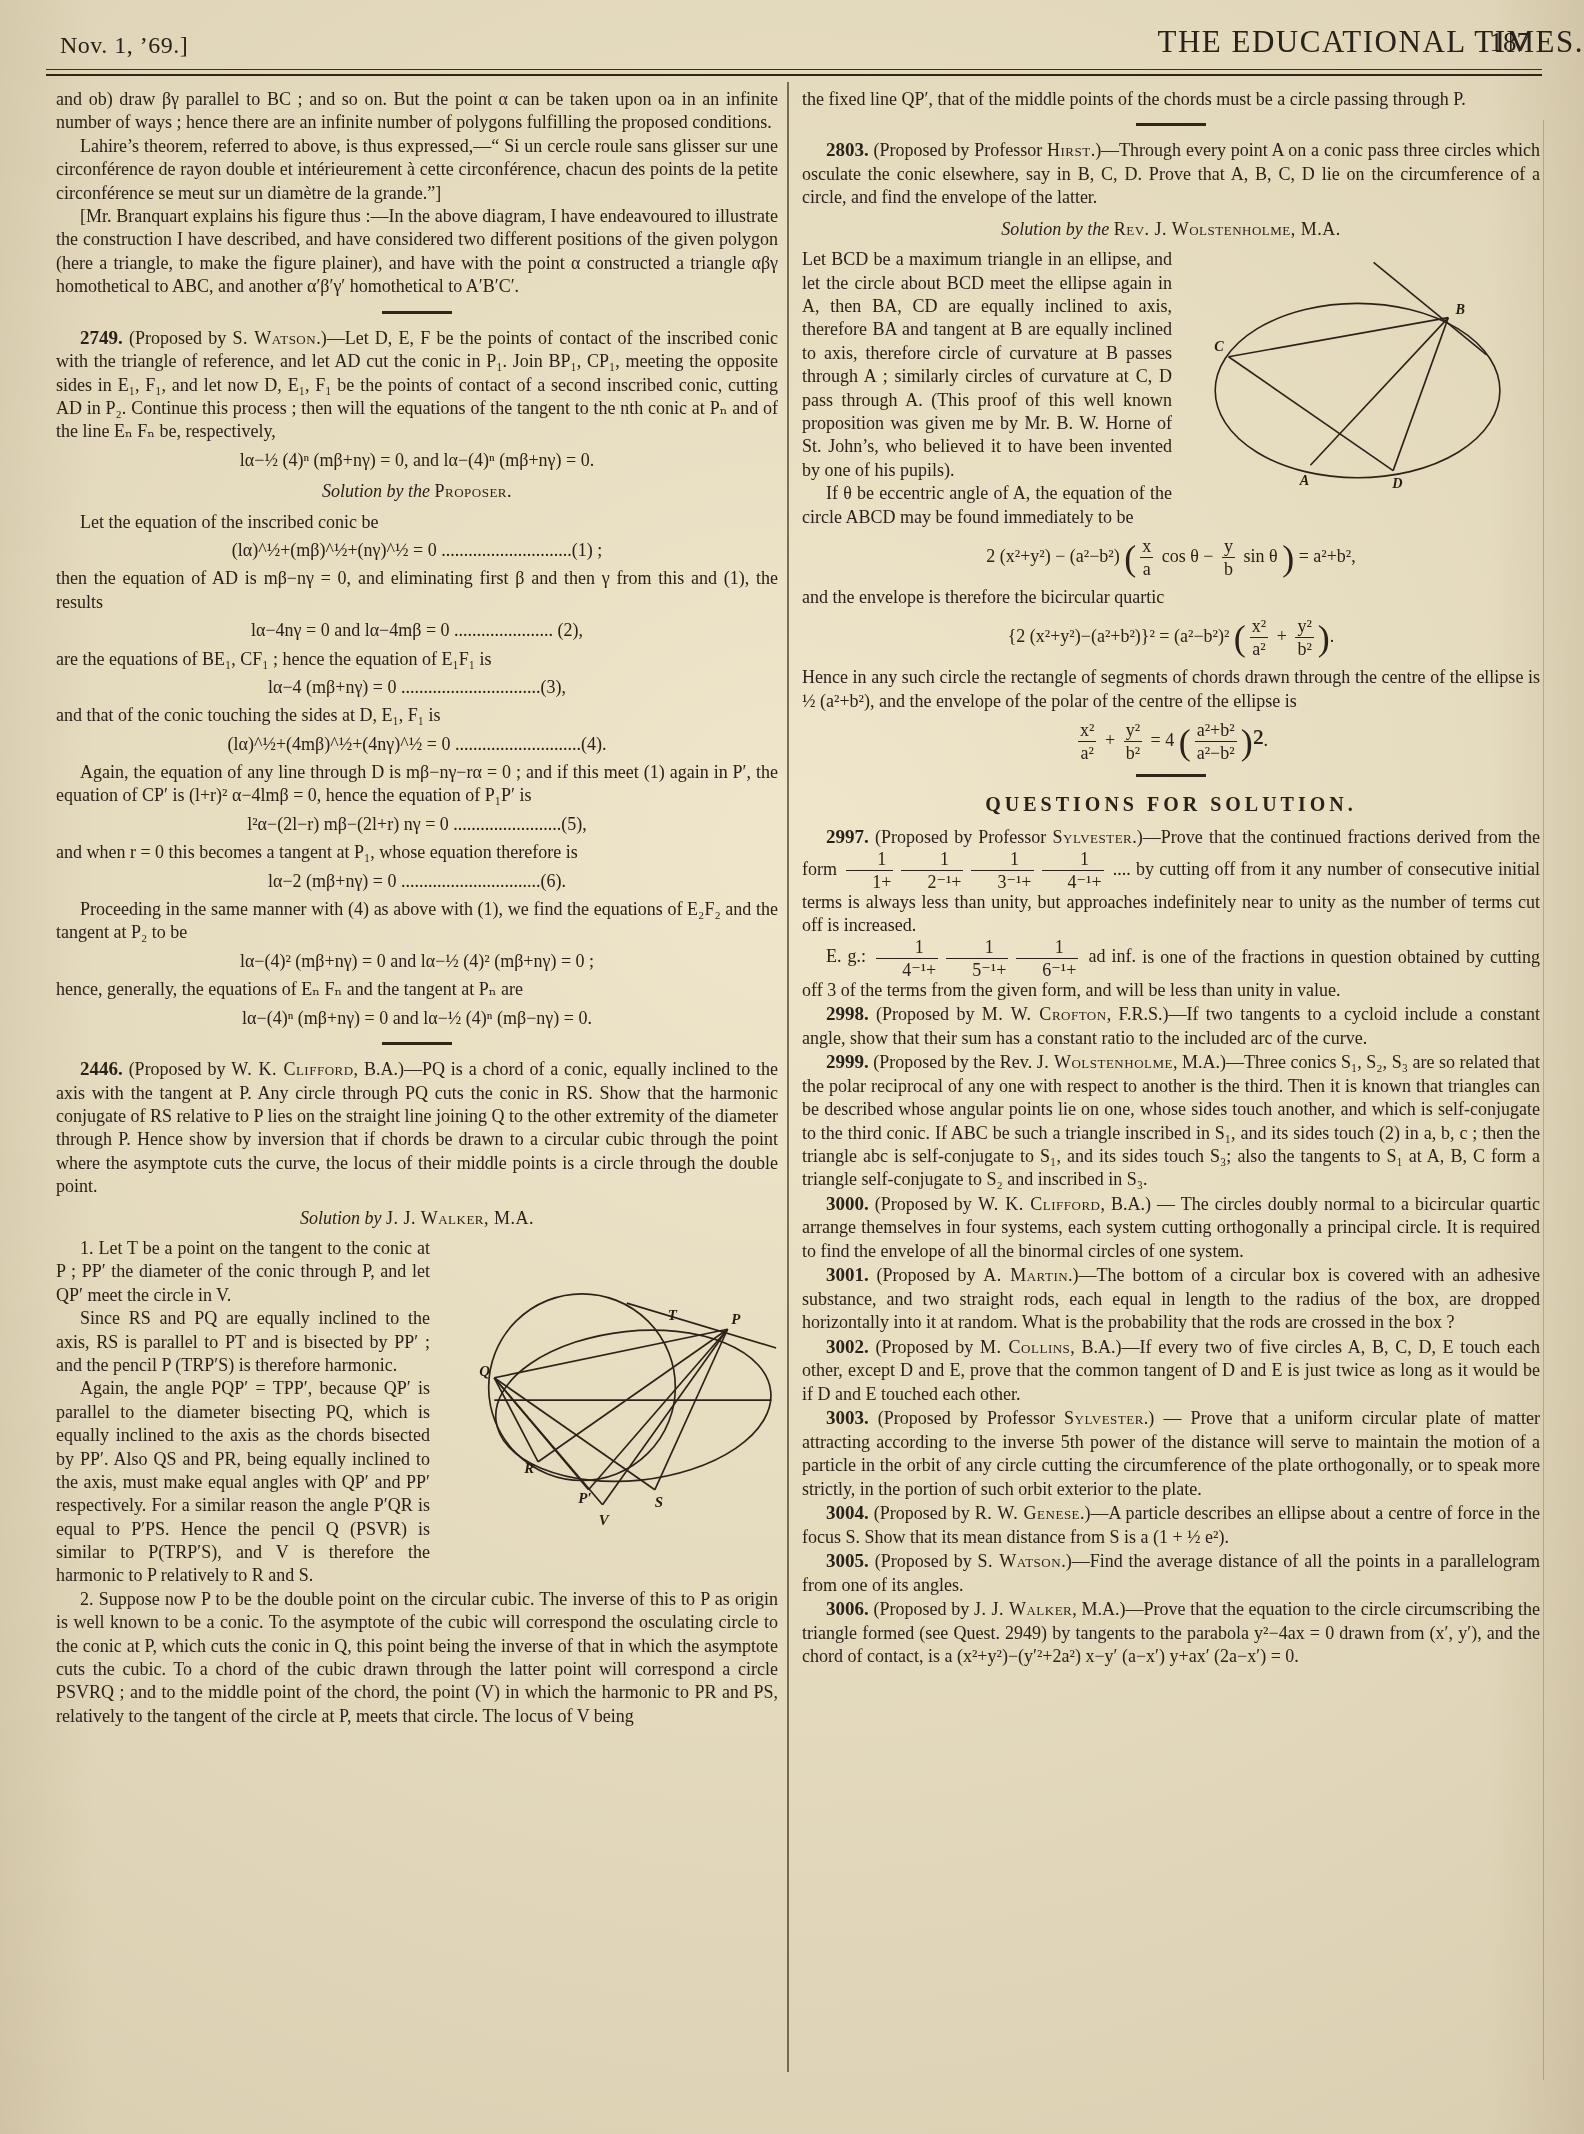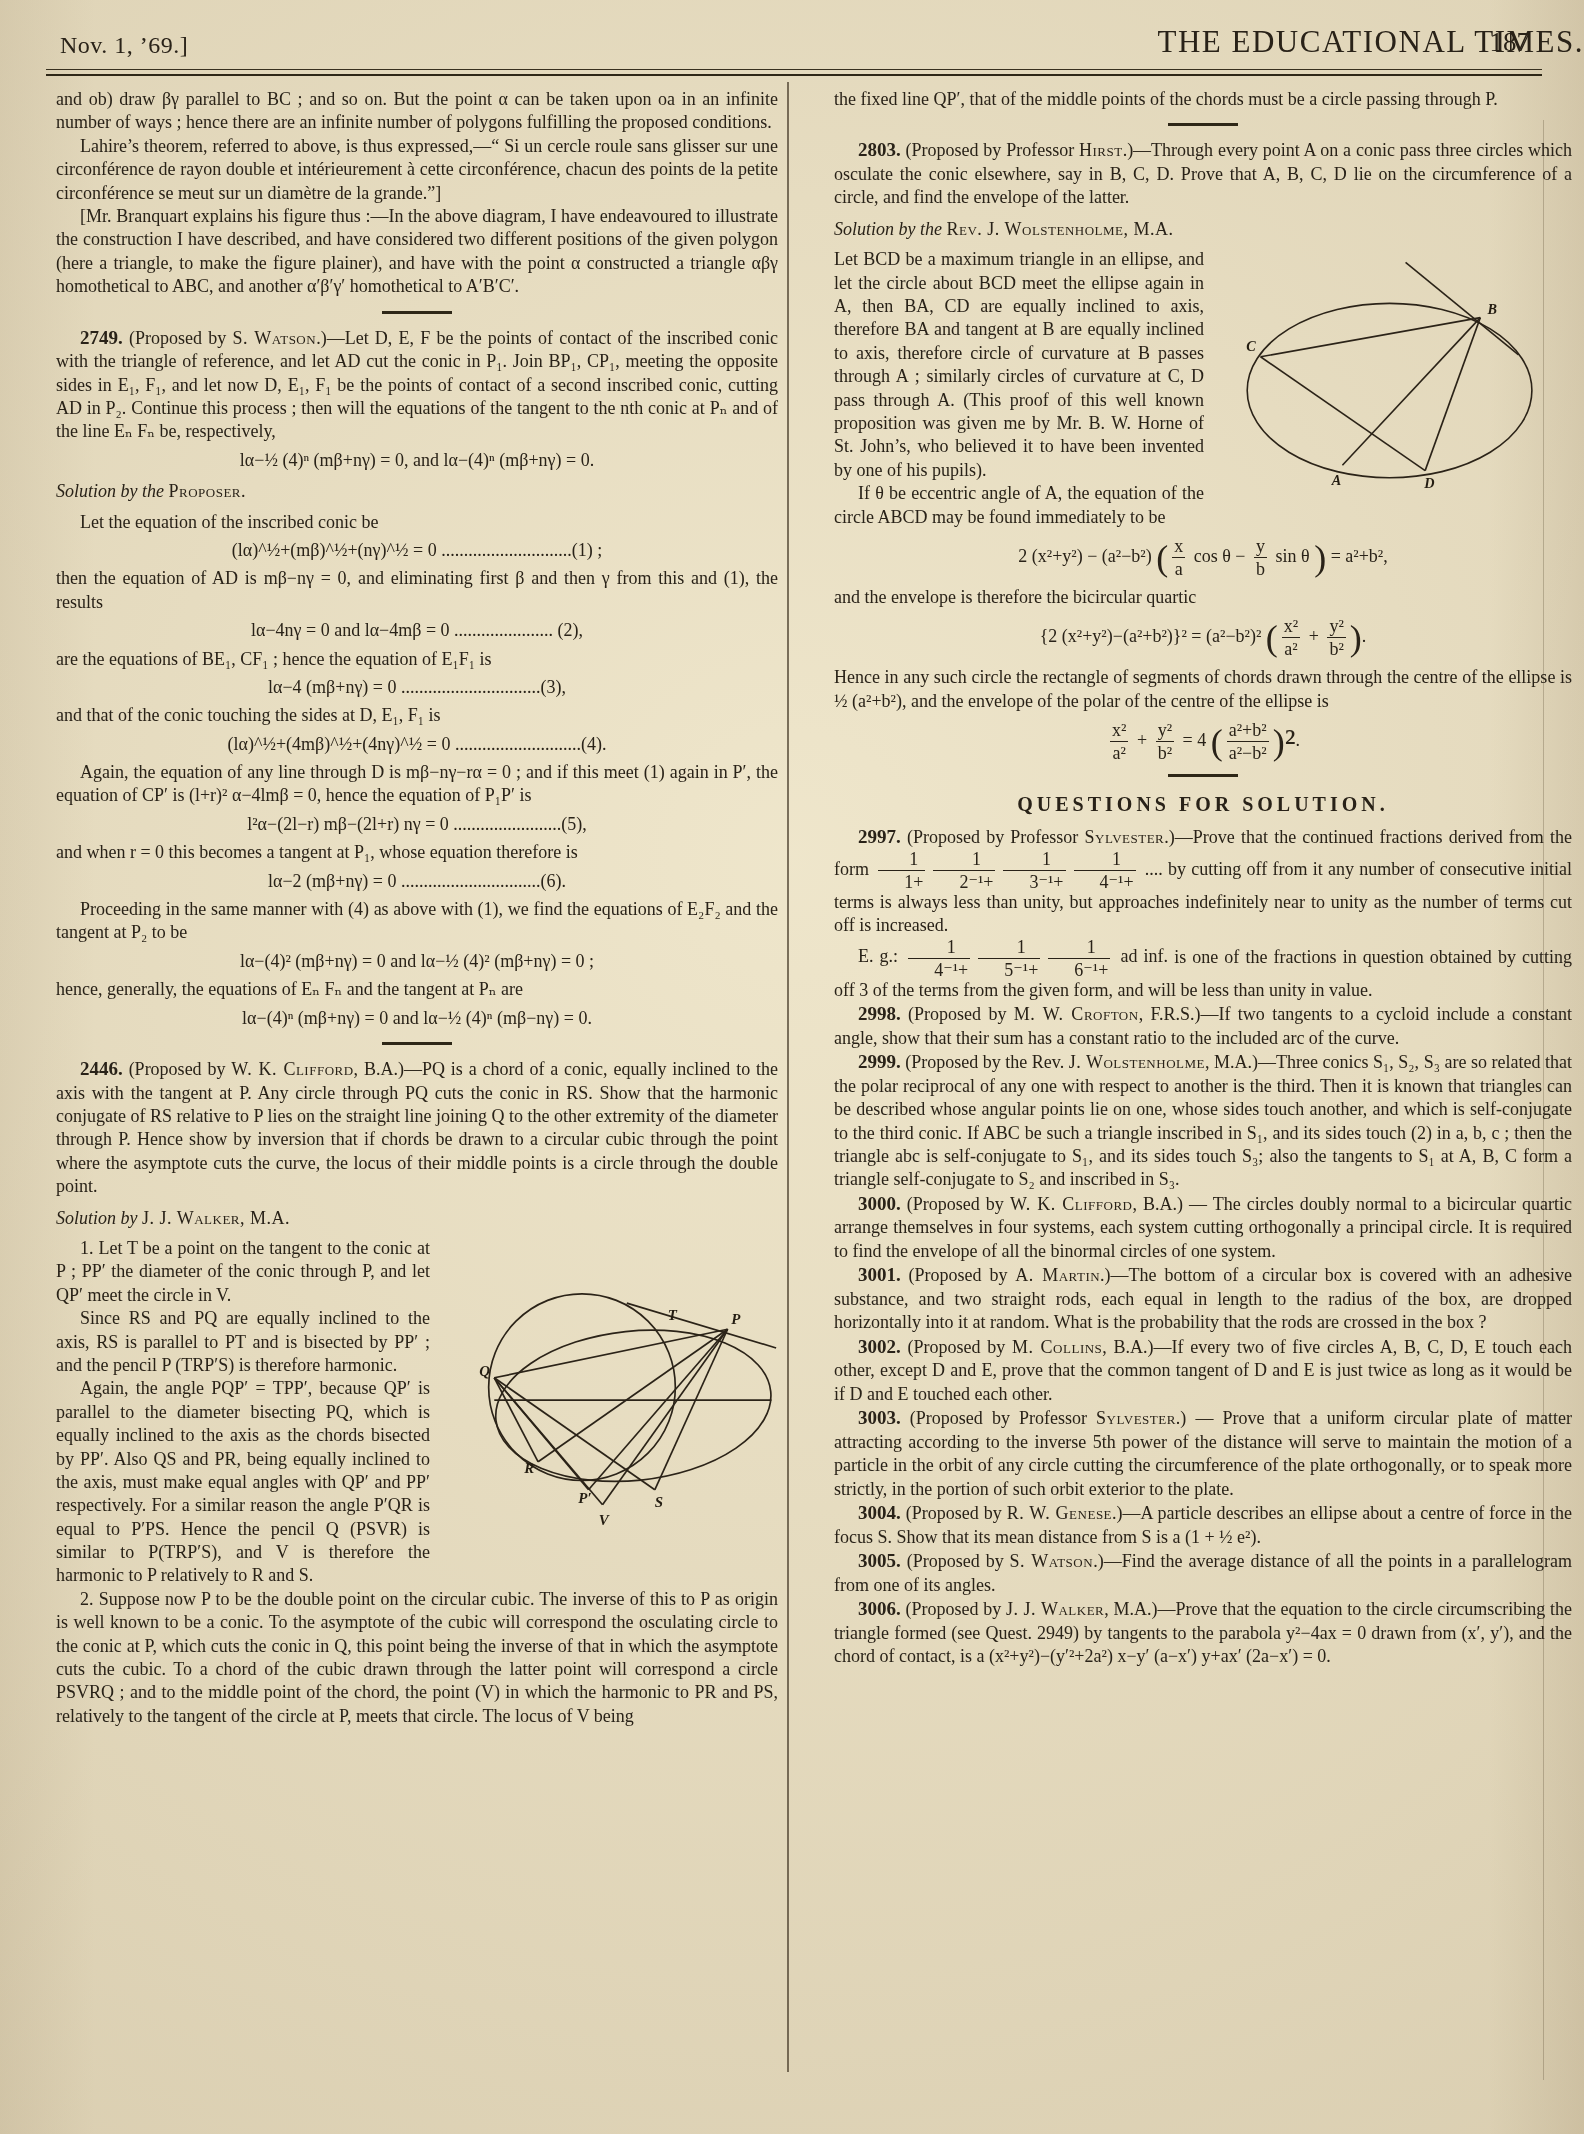--- a/index.html
+++ b/index.html
@@ -17,30 +17,30 @@
   }
   .hdr-date{position:absolute;left:60px;top:32px;font-size:24px;letter-spacing:.5px;}
   .hdr-title{position:absolute;left:0;top:24px;width:100%;text-align:right;font-size:31px;font-weight:normal;letter-spacing:1.5px;}
   .hdr-page{position:absolute;right:54px;top:27px;font-size:27px;}
   .hdr-rule{position:absolute;left:46px;right:42px;top:69px;height:4px;border-top:1.5px solid #38301f;border-bottom:2.5px solid #2e2717;}
   .col-rule{position:absolute;left:787px;top:82px;height:1990px;width:2px;background:rgba(60,48,30,.65);}
   .edge-rule{position:absolute;right:40px;top:120px;height:1960px;width:1.5px;background:rgba(80,64,40,.28);}
 
   .col{position:absolute;top:88px;font-size:18px;line-height:1.3;text-align:justify;}
   .col-left{left:56px;width:722px;}
-  .col-right{left:834px;width:738px;}
+  .col-right{left:802px;width:738px;}
 
   p{margin:0;text-indent:24px;}
   p.noind{text-indent:0;}
   .qpara{}
   .qnum{font-weight:bold;font-size:19px;}
   .sc{font-variant:small-caps;letter-spacing:.5px;}
   .it{margin-top:40px;}
   .eq{text-align:center;text-indent:0;margin:5px 0 5px;}
-  .sol{font-style:italic;text-align:left;text-indent:0;margin:8px 0 7px;}
+  .sol{font-style:italic;text-align:center;text-indent:0;margin:8px 0 7px;}
   .sol .name{font-style:normal;font-variant:small-caps;letter-spacing:.5px;}
   .sep{width:70px;border-top:3px solid #2e2717;margin:12px auto;}
   .qfs{font-weight:bold;text-align:center;text-indent:0;letter-spacing:4px;font-size:20px;margin:14px 0 8px;}
 
   .frac{display:inline-block;vertical-align:middle;text-align:center;line-height:1;margin:0 4px;}
   .frac .fn{display:block;padding:0 2px 2px;}
   .frac .fd{display:block;border-top:1.4px solid #292218;padding:2px 2px 0;}
   .bigp{font-size:36px;vertical-align:middle;line-height:0;font-weight:400;}
   .eq-tall{margin:8px 0;}
 

